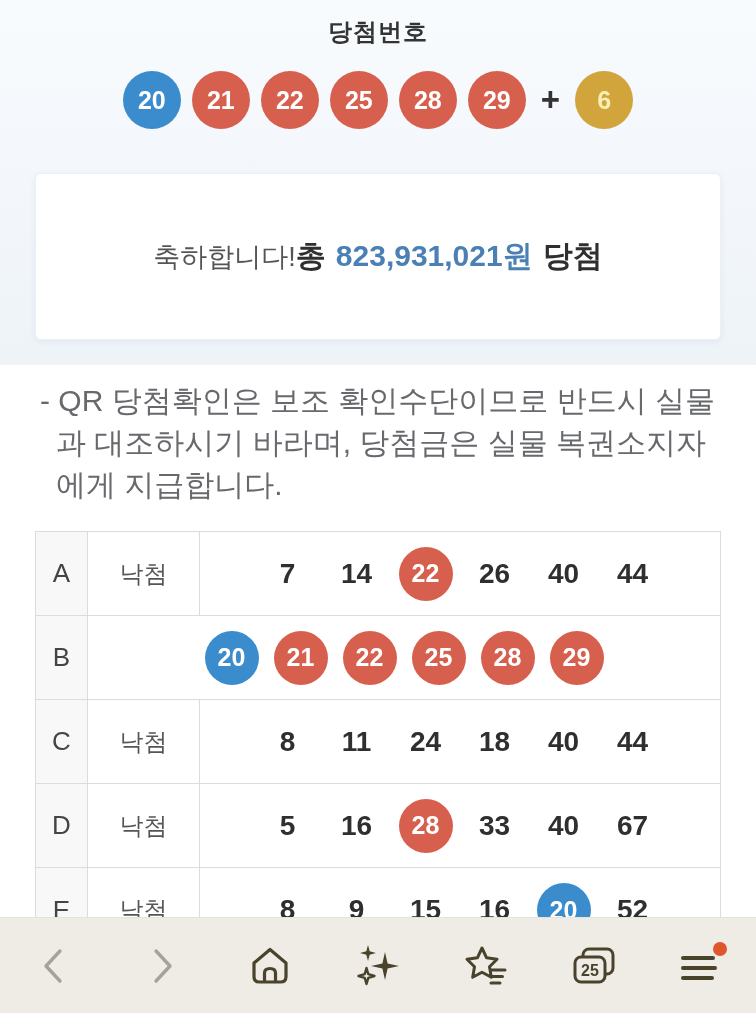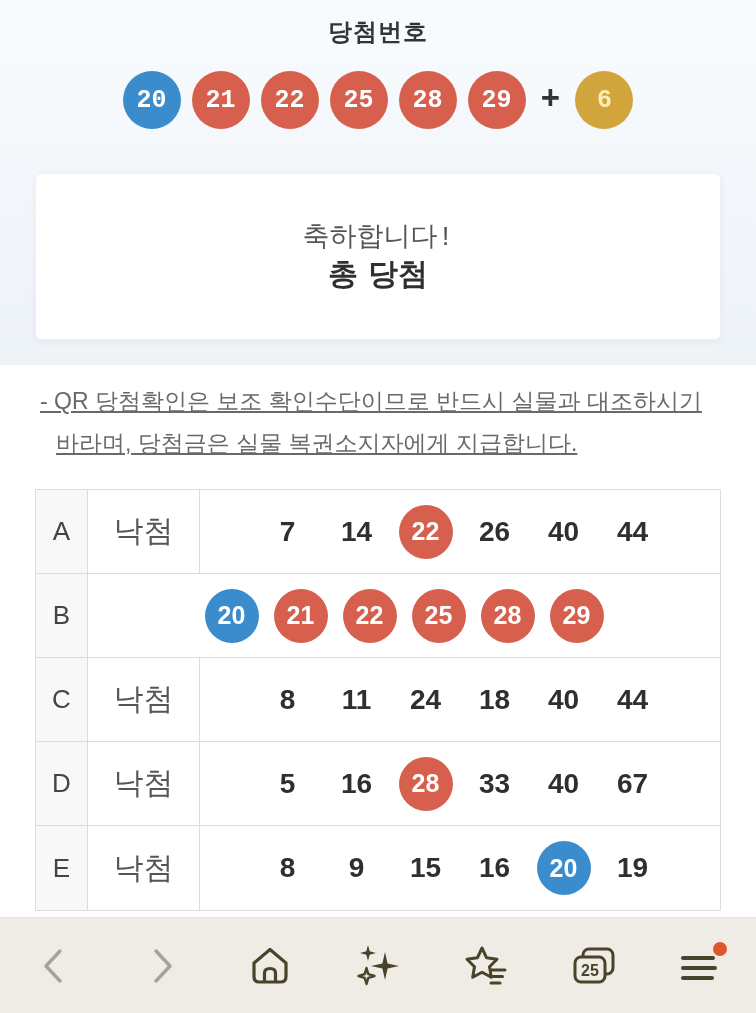--- a/index.html
+++ b/index.html
@@ -9,21 +9,20 @@
     position: relative;
     background: #ffffff;
     overflow: hidden;
   }
 
   
   .top-section {
     height: 365px;
     background: linear-gradient(180deg, #f8fbfe 0%, #eef3f8 100%);
     padding-top: 16px;
-    font-family: Liberation Mono, monospace;
   }
   .page-title {
     text-align: center;
     font-size: 24px;
     font-weight: bold;
     color: #333;
     letter-spacing: 1px;
   }
   .balls-row {
     display: flex;
@@ -49,39 +48,38 @@
     color: #333;
     margin: 0 4px;
   }
   .congrats-card {
     width: 686px; height: 167px;
     margin: 44px auto 0;
     background: #fff;
     border: 1px solid #edf1f5;
     border-radius: 6px;
     box-shadow: 0 2px 6px rgba(160,180,200,0.18);
-    display: flex; flex-direction: column;
+    display: flex; flex-direction: row;
     align-items: center; justify-content: center;
   }
   .congrats-message { font-size: 27px; color: #555; }
   .congrats-total {
     display: flex; align-items: baseline; gap: 10px;
     font-size: 30px; font-weight: bold; color: #2f2f2f;
   }
   .congrats-total .amount { color: #4a80b4; }
 
   
   .lower-section { background: #fff; }
   .qr-notice {
     padding: 15px 40px 0 56px;
     text-indent: -16px;
-    font-size: 23px;
+    font-size: 30px;
     line-height: 42px;
     color: #67696c;
-    text-decoration: underline;
   }
 
   
   .results-table {
     width: 686px;
     margin: 25px auto 0;
     border: 1px solid #dcdcdc;
     background: #fff;
   }
   .result-row {
@@ -95,21 +93,21 @@
     background: #f8f8f8;
     border-right: 1px solid #dcdcdc;
     display: flex; align-items: center; justify-content: center;
     font-size: 26px;
     color: #444;
   }
   .cell-status {
     width: 112px;
     border-right: 1px solid #dcdcdc;
     display: flex; align-items: center; justify-content: center;
-    font-size: 30px;
+    font-size: 24px;
     color: #555;
   }
   .cell-numbers {
     flex: 1;
     display: flex; align-items: center; justify-content: center;
   }
   .num-slot {
     width: 69px;
     display: flex; align-items: center; justify-content: center;
   }
@@ -160,20 +158,21 @@
       <div class="ball red">28</div>
       <div class="ball red">29</div>
       <span class="plus-sign">+</span>
       <div class="ball gold">6</div>
     </div>
 
   <div class="congrats-card">
     <div class="congrats-message">축하합니다!</div>
     <div class="congrats-total">
       <span>총</span>
+      <span class="amount">823,931,021원</span>
       <span>당첨</span>
     </div>
   </div>
 </div>
 
 <div class="lower-section">
   <div class="qr-notice">- QR 당첨확인은 보조 확인수단이므로 반드시 실물과 대조하시기 바라며, 당첨금은 실물 복권소지자에게 지급합니다.</div>
 
   <div class="results-table" id="results-table">
 
@@ -285,21 +284,21 @@
           <div class="num-slot">
             <span class="num-plain">15</span>
           </div>
           <div class="num-slot">
             <span class="num-plain">16</span>
           </div>
           <div class="num-slot">
             <span class="num-ball blue">20</span>
           </div>
           <div class="num-slot">
-            <span class="num-plain">19</span>
+            <span class="num-plain">52</span>
           </div>
         </div>
       </div>
     </div>
 </div>
 
 <div class="bottom-nav">
   <button class="nav-btn">
     <span>
       <svg width="40" height="44" viewBox="0 0 40 44">

